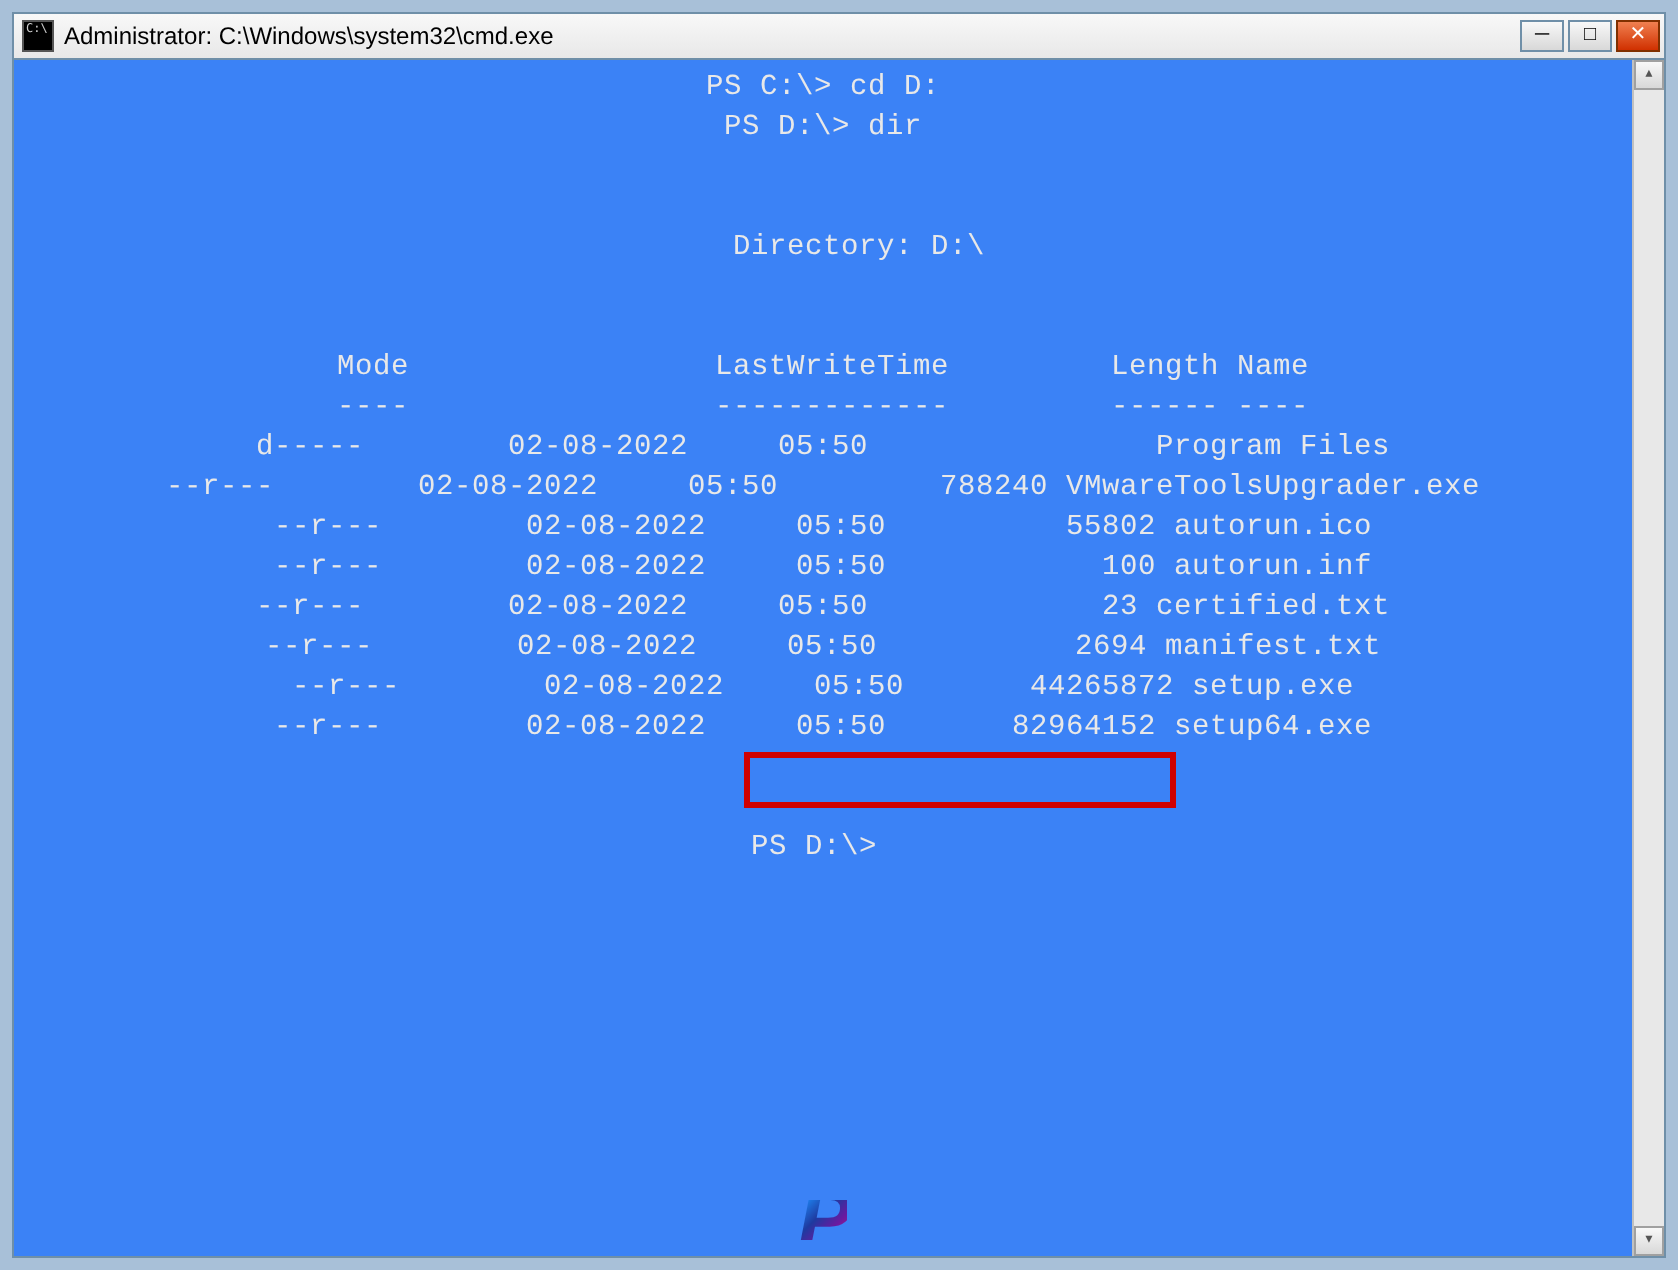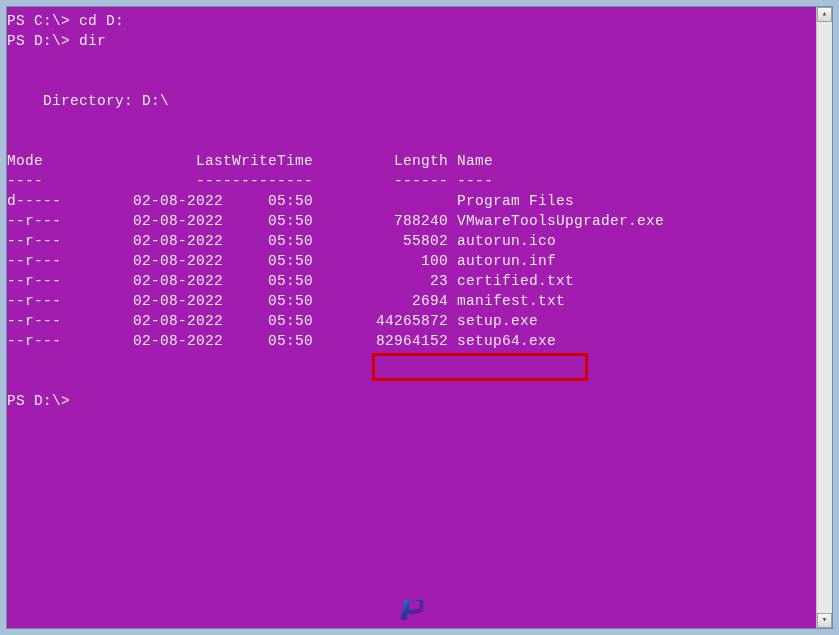--- a/index.html
+++ b/index.html
@@ -79,30 +79,31 @@
     color: #fff;
     border-color:#803000;
   }
   .client-area {
     flex: 1;
     display: flex;
     flex-direction: row;
     background: #fff;
   }
   .terminal {
-    background: #a21caf;
+    background: #3b82f6;
     color: #e8e8e8;
     font-size: 14.5px;
     line-height: 20px;
     padding: 4px 0 0 0;
     flex: 1;
     white-space: pre;
     overflow: hidden;
     position: relative;
     letter-spacing: 0.3px;
+    text-align: center;
   }
   .scrollbar {
     width: 15px;
     background: #f0f0f0;
     border-left: 1px solid #c0c0c0;
     display: flex;
     flex-direction: column;
   }
   .scroll-arrow {
     height: 15px;
@@ -137,20 +138,29 @@
     -webkit-background-clip: text;
     background-clip: text;
     color: transparent;
     letter-spacing:-2px;
   }
 </style>
 </head>
 <body>
 
 <div class="window">
+  <div class="titlebar">
+    <span class="app-icon"></span>
+    <span class="title-text">Administrator: C:\Windows\system32\cmd.exe</span>
+    <div class="win-btns">
+      <div class="win-btn">─</div>
+      <div class="win-btn">□</div>
+      <div class="win-btn close">✕</div>
+    </div>
+  </div>
   <div class="client-area">
     <div class="terminal" id="term">PS C:\&gt; cd D:
 PS D:\&gt; dir
 
 
     Directory: D:\
 
 
 Mode                 LastWriteTime         Length Name
 ----                 -------------         ------ ----

